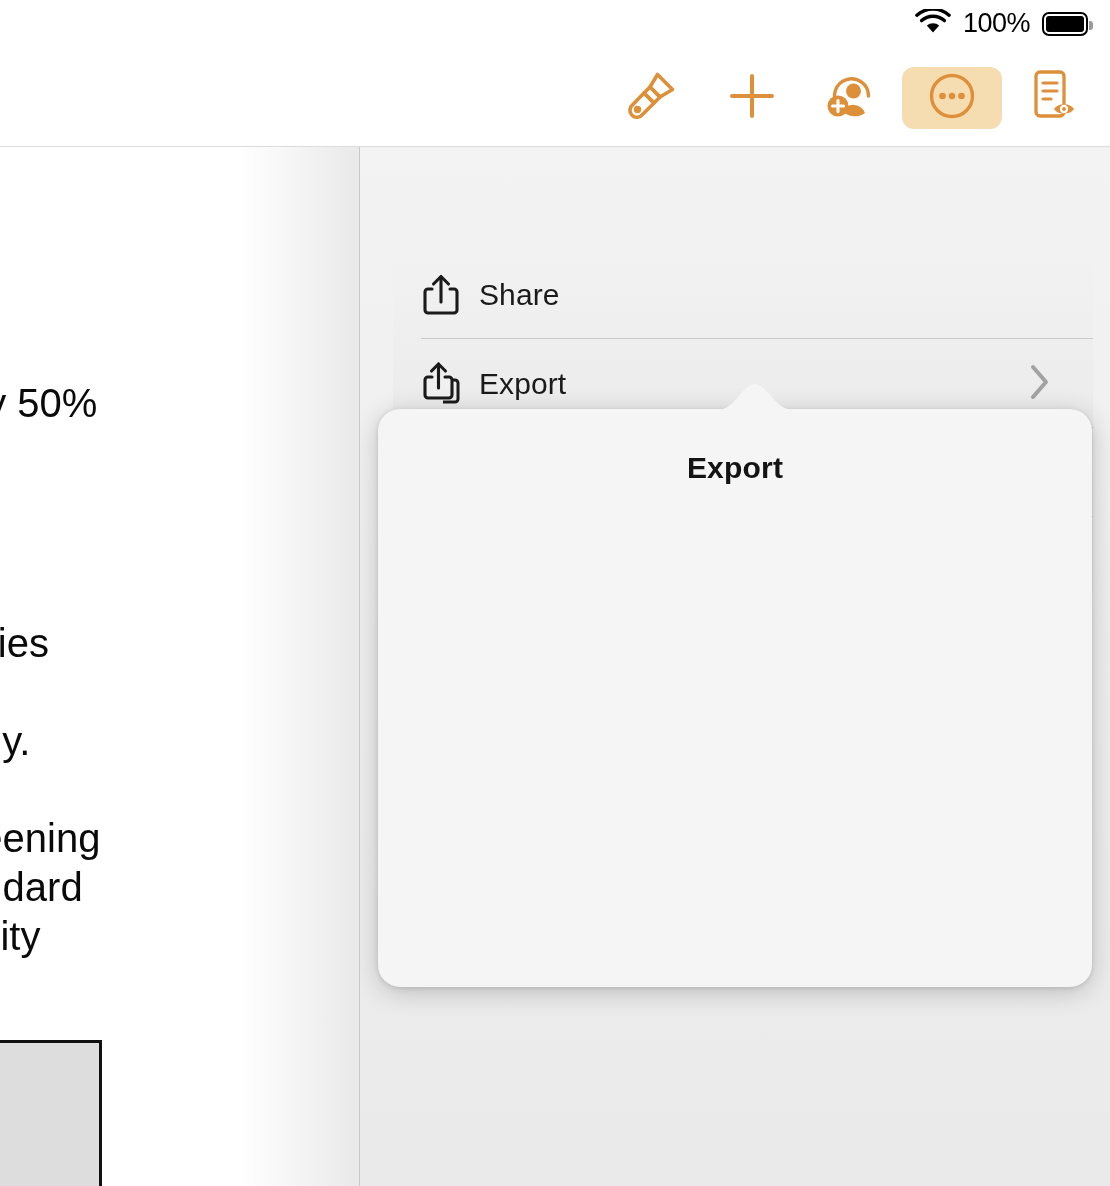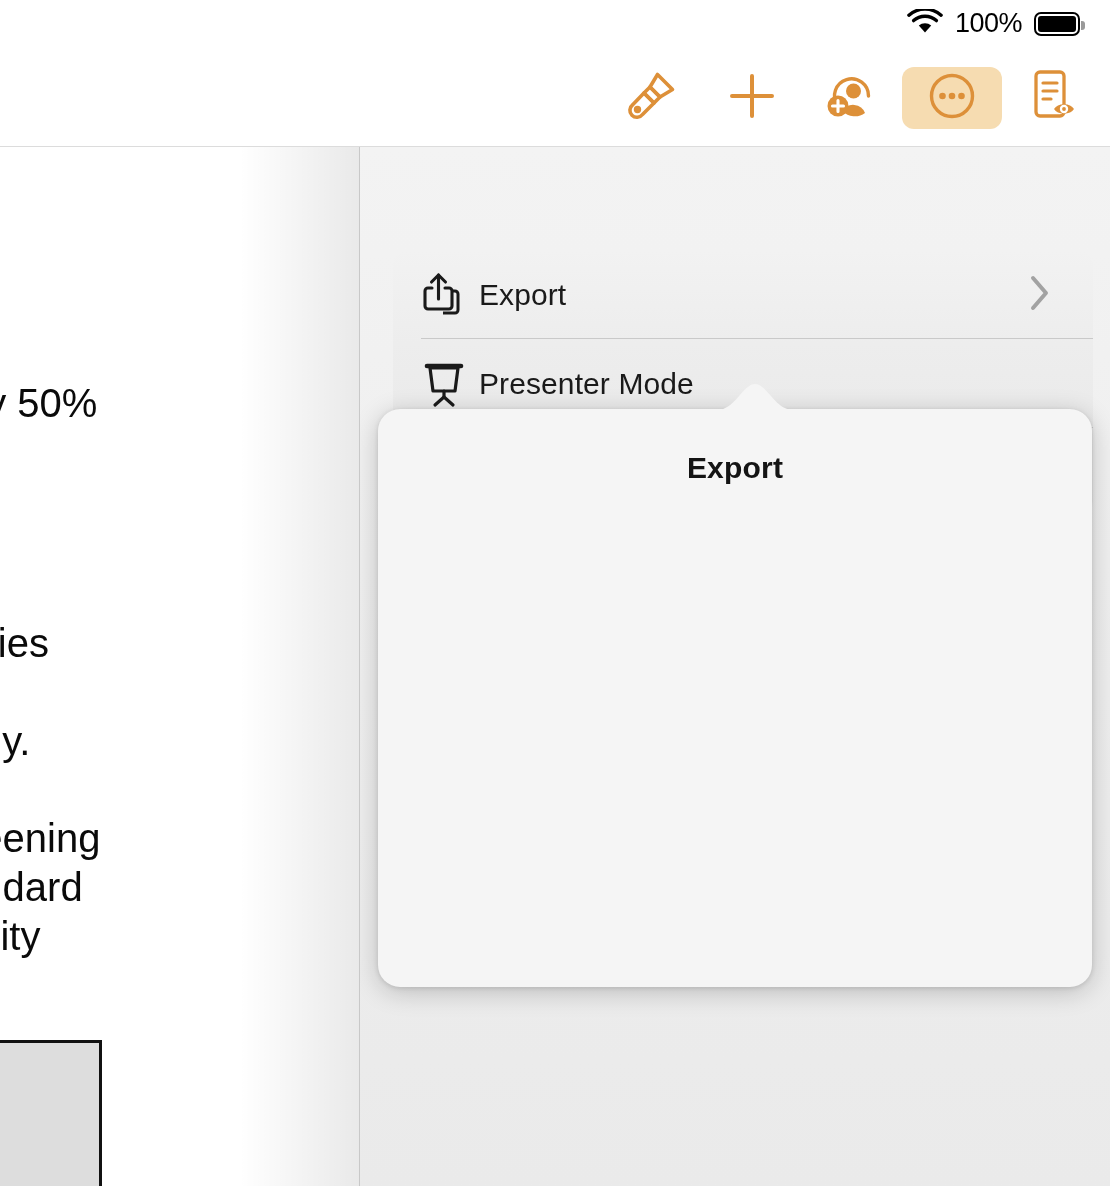--- a/index.html
+++ b/index.html
@@ -20,21 +20,21 @@
   .statusbar {
     position: absolute;
     top: 0; left: 0;
     width: 1110px;
     height: 50px;
     background: #ffffff;
     z-index: 40;
   }
   .status-right {
     position: absolute;
-    right: 30px;
+    right: 22px;
     top: 8px;
     display: flex;
     align-items: center;
     gap: 12px;
   }
   .wifi-icon { display: block; }
   .battery-pct {
     font-size: 27px;
     color: #000;
     letter-spacing: -0.5px;
@@ -382,20 +382,31 @@
 
   <div class="doc-shadow"></div>
 </div>
 
 <div class="more-panel">
 
   <div class="more-title">More</div>
 
   <div class="menu-card">
 
+    <div class="menu-row">
+      <span class="menu-icon">
+        <svg width="40" height="46" viewBox="0 0 40 46">
+          <path d="M11 17 H7 a3 3 0 0 0 -3 3 v18 a3 3 0 0 0 3 3 h26 a3 3 0 0 0 3 -3 v-18 a3 3 0 0 0 -3 -3 h-4" fill="none" stroke="#1a1a1a" stroke-width="3.1" stroke-linecap="round"></path>
+          <path d="M20 30 V5" fill="none" stroke="#1a1a1a" stroke-width="3.1" stroke-linecap="round"></path>
+          <path d="M12.5 12 L20 4.5 L27.5 12" fill="none" stroke="#1a1a1a" stroke-width="3.1" stroke-linecap="round" stroke-linejoin="round"></path>
+        </svg>
+      </span>
+      <span class="menu-label">Share</span>
+      <span class="sep"></span>
+    </div>
 
     <div class="menu-row">
       <span class="menu-icon">
         <svg width="46" height="48" viewBox="0 0 46 48">
           <path d="M20 20 H34 a3 3 0 0 1 3 3 v16 a3 3 0 0 1 -3 3 h-12" fill="none" stroke="#1a1a1a" stroke-width="3"></path>
           <path d="M11 17 H7 a3 3 0 0 0 -3 3 v15 a3 3 0 0 0 3 3 h21 a3 3 0 0 0 3 -3 v-15 a3 3 0 0 0 -3 -3 h-4" fill="#f0f0f0" stroke="#1a1a1a" stroke-width="3.1" stroke-linecap="round"></path>
           <path d="M17.5 28 V4" fill="none" stroke="#1a1a1a" stroke-width="3.1" stroke-linecap="round"></path>
           <path d="M10.5 11 L17.5 4 L24.5 11" fill="none" stroke="#1a1a1a" stroke-width="3.1" stroke-linecap="round" stroke-linejoin="round"></path>
         </svg>
       </span>

